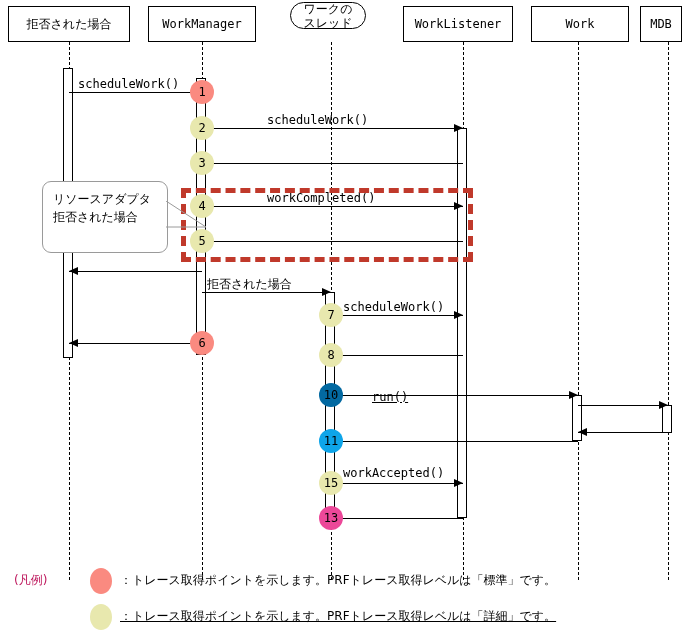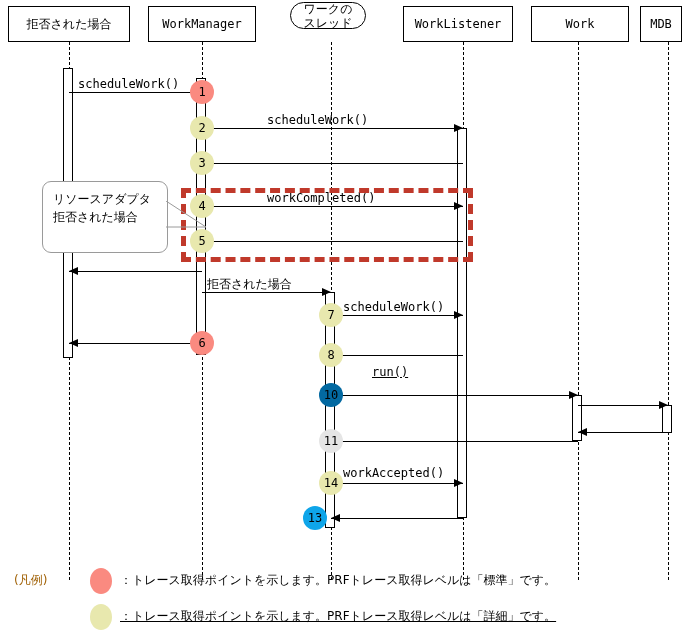--- a/index.html
+++ b/index.html
@@ -116,21 +116,21 @@
     background: transparent;
     z-index: 4;
     pointer-events: none;
   }
 
   
   .legend-label {
     position: absolute;
     font-family: "DejaVu Sans", "Liberation Sans", sans-serif;
     font-size: 12px;
-    color: #a16207;
+    color: #be185d;
     white-space: nowrap;
   }
   .legend-dot {
     position: absolute;
     width: 22px; height: 26px;
     border-radius: 50%;
   }
   .legend-text {
     position: absolute;
     font-family: "DejaVu Sans", "Liberation Sans", sans-serif;
@@ -180,21 +180,21 @@
       <div class="msg-label jp" style="left: 207px; top: 276px;">拒否された場合</div>
       <div class="msg-line" style="left: 331px; top: 315px; width: 132px;"></div>
       <div class="arrowhead right" style="top: 311px; left: 454px;"></div>
       <div class="msg-label" style="left: 343px; top: 300px;">scheduleWork()</div>
       <div class="msg-line" style="left: 69px; top: 343px; width: 133px;"></div>
       <div class="arrowhead left" style="top: 339px; left: 69px;"></div>
       <div class="msg-line" style="left: 331px; top: 355px; width: 132px;"></div>
       <div class="arrowhead left" style="top: 351px; left: 331px;"></div>
       <div class="msg-line" style="left: 331px; top: 395px; width: 247px;"></div>
       <div class="arrowhead right" style="top: 391px; left: 569px;"></div>
-      <div class="msg-label" style="left: 372px; top: 365px; text-decoration: underline;">run()</div>
+      <div class="msg-label" style="left: 372px; top: 390px; text-decoration: underline;">run()</div>
       <div class="msg-line" style="left: 578px; top: 405px; width: 90px;"></div>
       <div class="arrowhead right" style="top: 401px; left: 659px;"></div>
       <div class="msg-line" style="left: 578px; top: 432px; width: 90px;"></div>
       <div class="arrowhead left" style="top: 428px; left: 578px;"></div>
       <div class="msg-line" style="left: 331px; top: 441px; width: 247px;"></div>
       <div class="arrowhead left" style="top: 437px; left: 331px;"></div>
       <div class="msg-line" style="left: 331px; top: 483px; width: 132px;"></div>
       <div class="arrowhead right" style="top: 479px; left: 454px;"></div>
       <div class="msg-label" style="left: 343px; top: 466px;">workAccepted()</div>
       <div class="msg-line" style="left: 331px; top: 518px; width: 132px;"></div>
@@ -224,27 +224,27 @@
       </div>
       <div class="trace-point tp-det" style="left: 319px; top: 303px; background: rgb(232, 232, 174);">
         <span>7</span>
       </div>
       <div class="trace-point tp-det" style="left: 319px; top: 343px; background: rgb(232, 232, 174);">
         <span>8</span>
       </div>
       <div class="trace-point tp-std" style="left: 319px; top: 383px; background: #0369a1; align-items: center;">
         <span>10</span>
       </div>
-      <div class="trace-point tp-std" style="left: 319px; top: 429px; background: #e5e5e5;">
+      <div class="trace-point tp-std" style="left: 319px; top: 429px; background: #0ea5e9;">
         <span>11</span>
       </div>
       <div class="trace-point tp-det" style="left: 319px; top: 471px; background: rgb(232, 232, 174);">
-        <span>14</span>
-      </div>
-      <div class="trace-point tp-det" style="left: 303px; top: 506px; background: #0ea5e9; align-items: center;">
+        <span>15</span>
+      </div>
+      <div class="trace-point tp-det" style="left: 319px; top: 506px; background: #ec4899; align-items: center;">
         <span>13</span>
       </div>
     </div>
   <div id="participants-layer">
       <div class="participant" style="left: 8px; top: 6px; width: 122px; height: 36px;"><span>拒否された場合</span></div>
       <div class="participant" style="left: 148px; top: 6px; width: 108px; height: 36px;"><span>WorkManager</span></div>
       <div class="participant" style="left: 290px; top: 2px; width: 76px; height: 27px; border-radius: 17px;"><span>ワークの
 スレッド</span></div>
       <div class="participant" style="left: 403px; top: 6px; width: 110px; height: 36px;"><span>WorkListener</span></div>
       <div class="participant" style="left: 531px; top: 6px; width: 98px; height: 36px;"><span>Work</span></div>

